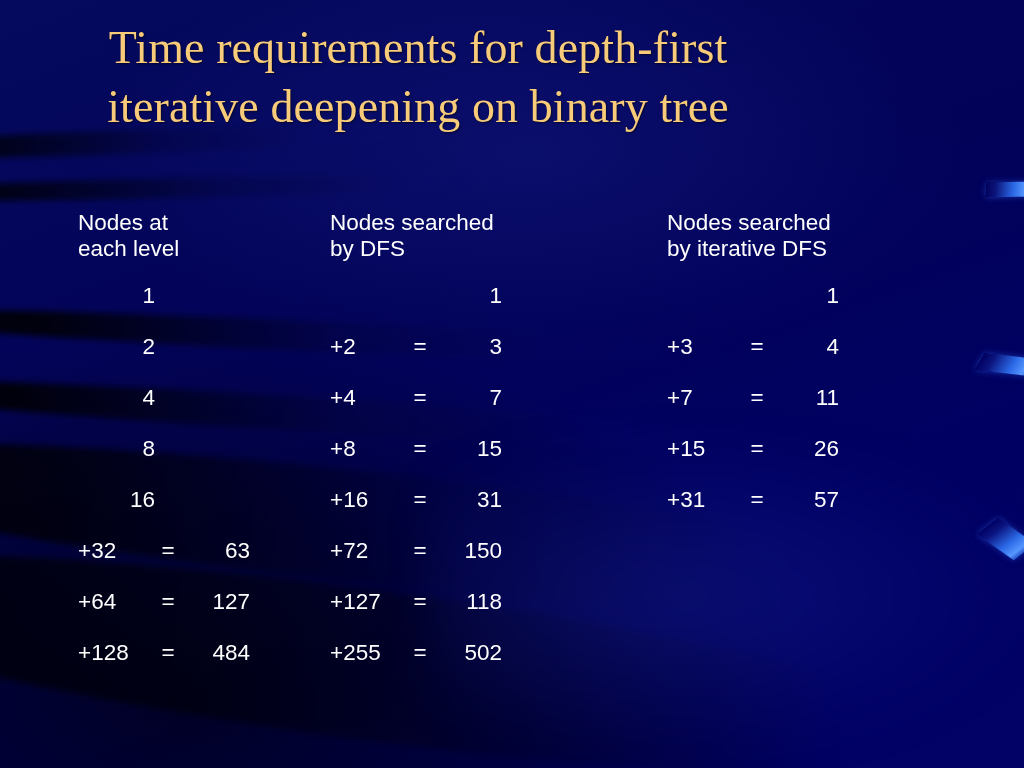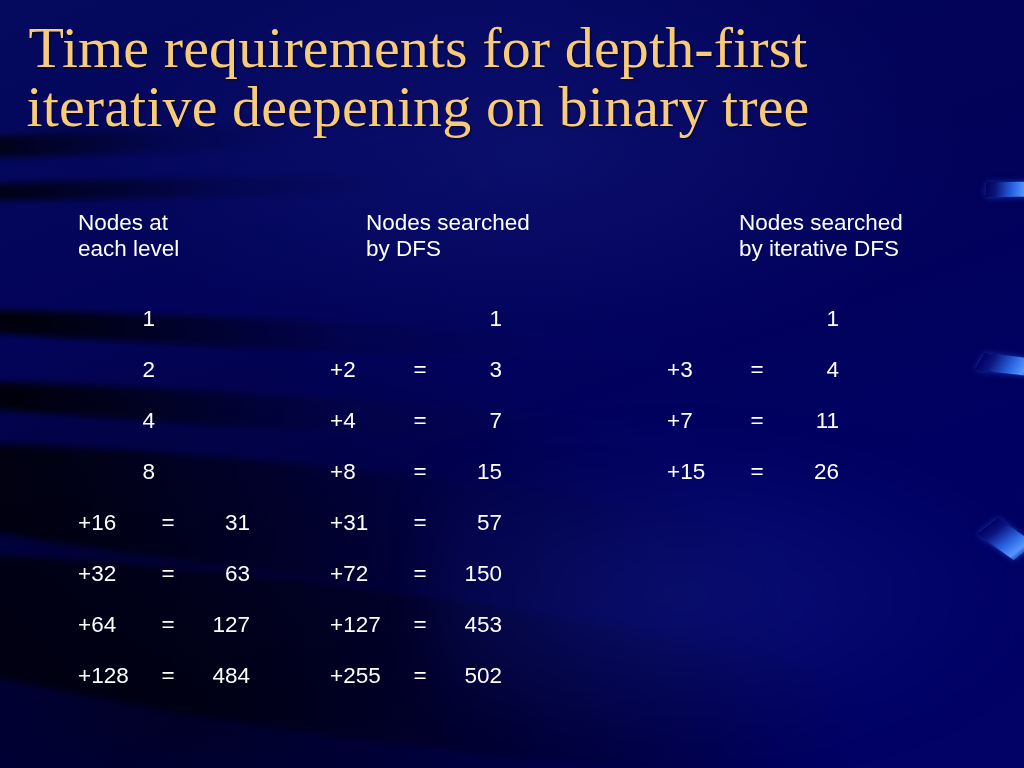--- a/index.html
+++ b/index.html
@@ -52,43 +52,42 @@
   .rb1 { left:986px; top:182px; width:44px;  height:15px; transform:skewX(-6deg) rotate(-1deg); }
   .rb2 { left:978px; top:356px; width:56px;  height:17px; transform:skewX(-26deg) rotate(6deg); }
   .rb3 { left:974px; top:530px; width:64px;  height:18px; transform:skewX(-40deg) rotate(24deg); }
 
   
   #title {
     position:absolute;
     left:0; top:18px; width:836px;
     text-align:center;
     font-family:"Liberation Serif", "DejaVu Serif", serif;
-    font-size:58px;
+    font-size:46px;
     line-height:59px;
     color:#F7CB79;
     letter-spacing:0.1px;
     text-shadow:1px 1px 2px rgba(0,0,0,0.55);
     white-space:pre-line;
   }
 
   
   #table-area {
     position:absolute;
     left:78px; top:210px;
     width:900px;
     color:#FFFFFF;
     font-size:22.5px;
     line-height:26px;
   }
 
   #header-row {
     display:grid;
     grid-template-columns:252px 337px 311px;
-    margin-bottom:31px;
-    gap:36px;
+    margin-bottom:8px;
   }
   .col-head { white-space:pre-line; text-align:left; }
 
   .data-row {
     display:grid;
     grid-template-columns:252px 337px 311px;
     height:51px;
     align-items:center;
   }
 
@@ -187,20 +186,21 @@
       <span class="result">15</span>
     </div>
     <div class="expr expr-right">
       <span class="addend">+15</span>
       <span class="eq">=</span>
       <span class="result">26</span>
     </div>
   </div>
 
   <div class="data-row">
+    <div class="cell-level">16</div>
     <div class="expr expr-mid">
       <span class="addend">+16</span>
       <span class="eq">=</span>
       <span class="result">31</span>
     </div>
     <div class="expr expr-right">
       <span class="addend">+31</span>
       <span class="eq">=</span>
       <span class="result">57</span>
     </div>
@@ -221,21 +221,21 @@
 
   <div class="data-row">
     <div class="expr expr-mid">
       <span class="addend">+64</span>
       <span class="eq">=</span>
       <span class="result">127</span>
     </div>
     <div class="expr expr-right">
       <span class="addend">+127</span>
       <span class="eq">=</span>
-      <span class="result">453</span>
+      <span class="result">118</span>
     </div>
   </div>
 
   <div class="data-row">
     <div class="expr expr-mid">
       <span class="addend">+128</span>
       <span class="eq">=</span>
       <span class="result">484</span>
     </div>
     <div class="expr expr-right">

